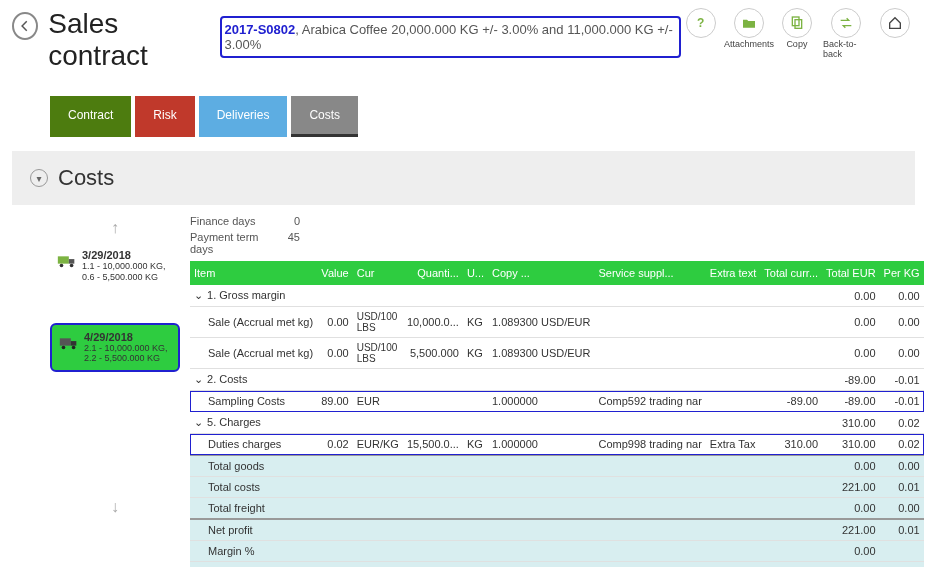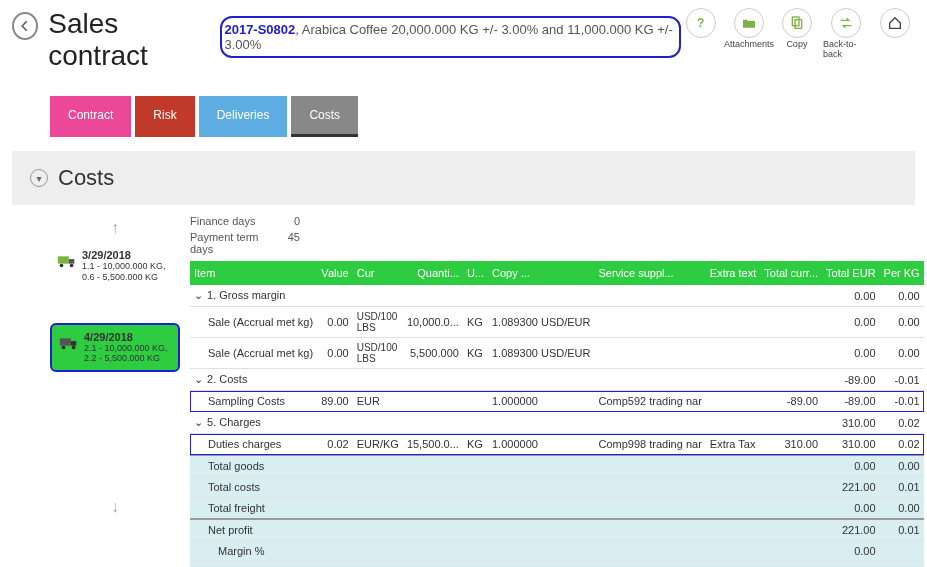--- a/index.html
+++ b/index.html
@@ -2,31 +2,31 @@
 <html><head>
 <meta charset="utf-8">
 <style>
   * { box-sizing: border-box; margin: 0; padding: 0; }
   body { font-family: "Segoe UI", Arial, sans-serif; font-size: 12px; color: #333; background: #fff; width: 927px; }
   
   .header { display: flex; align-items: flex-start; padding: 8px 12px; }
   .back-btn { width: 28px; height: 28px; border: 2px solid #888; border-radius: 50%; display: flex; align-items: center; justify-content: center; cursor: pointer; margin-right: 10px; margin-top: 4px; }
   .back-btn svg { width: 14px; height: 14px; }
   .title { font-size: 28px; font-weight: 300; color: #222; margin-right: 8px; }
-  .contract-pill { border: 2px solid #2020d0; border-radius: 12px; padding: 4px 2px; font-size: 13px; color: #555; margin-top: 8px; }
+  .contract-pill { border: 2px solid #2020d0; border-radius: 4px; padding: 4px 2px; font-size: 13px; color: #555; margin-top: 8px; }
   .contract-id { color: #2020d0; font-weight: 600; }
   .header-actions { margin-left: auto; display: flex; gap: 6px; }
   .action-btn { display: flex; flex-direction: column; align-items: center; cursor: pointer; min-width: 40px; }
   .action-icon { width: 30px; height: 30px; border: 1px solid #ccc; border-radius: 50%; display: flex; align-items: center; justify-content: center; background: #fff; }
   .action-icon svg { width: 16px; height: 16px; }
   .action-label { font-size: 9px; color: #444; margin-top: 2px; line-height: 1.1; }
   
   .tabs { display: flex; padding: 0 50px; margin-top: 16px; }
   .tab { padding: 12px 18px; color: #fff; font-size: 12px; cursor: pointer; margin-right: 4px; }
-  .tab-contract { background: #ec4899; }
+  .tab-contract { background: #4d7c0f; }
   .tab-deliveries { background: #5dade2; }
   .tab-risk { background: #c0392b; }
   .tab-costs { background: #888; border-bottom: 3px solid #333; }
   
   .costs-header { background: #eee; padding: 14px 18px; margin: 14px 12px 10px 12px; display: flex; align-items: center; }
   .costs-caret { width: 18px; height: 18px; border: 1px solid #999; border-radius: 50%; display: flex; align-items: center; justify-content: center; margin-right: 10px; cursor: pointer; font-size: 10px; color: #666; }
   .costs-title { font-size: 22px; font-weight: 300; }
   
   .body-wrap { display: flex; padding: 0 12px 10px 50px; }
   .left-col { width: 155px; display: flex; flex-direction: column; align-items: center; }
@@ -306,21 +306,21 @@
           <td class="num">0.00</td>
           <td class="num">0.00</td>
         </tr>
         <tr class="summary summary-top">
           <td style="padding-left:18px">Net profit</td>
           <td colspan="8"></td>
           <td class="num">221.00</td>
           <td class="num">0.01</td>
         </tr>
         <tr class="summary">
-          <td style="padding-left:28px">Margin %</td>
+          <td style="padding-left:18px">Margin %</td>
           <td colspan="8"></td>
           <td class="num">0.00</td>
           <td class="num"></td>
         </tr>
         <tr class="summary">
           <td style="padding-left:18px">Annualized %</td>
           <td colspan="8"></td>
           <td class="num">0.00</td>
           <td class="num"></td>
         </tr>

